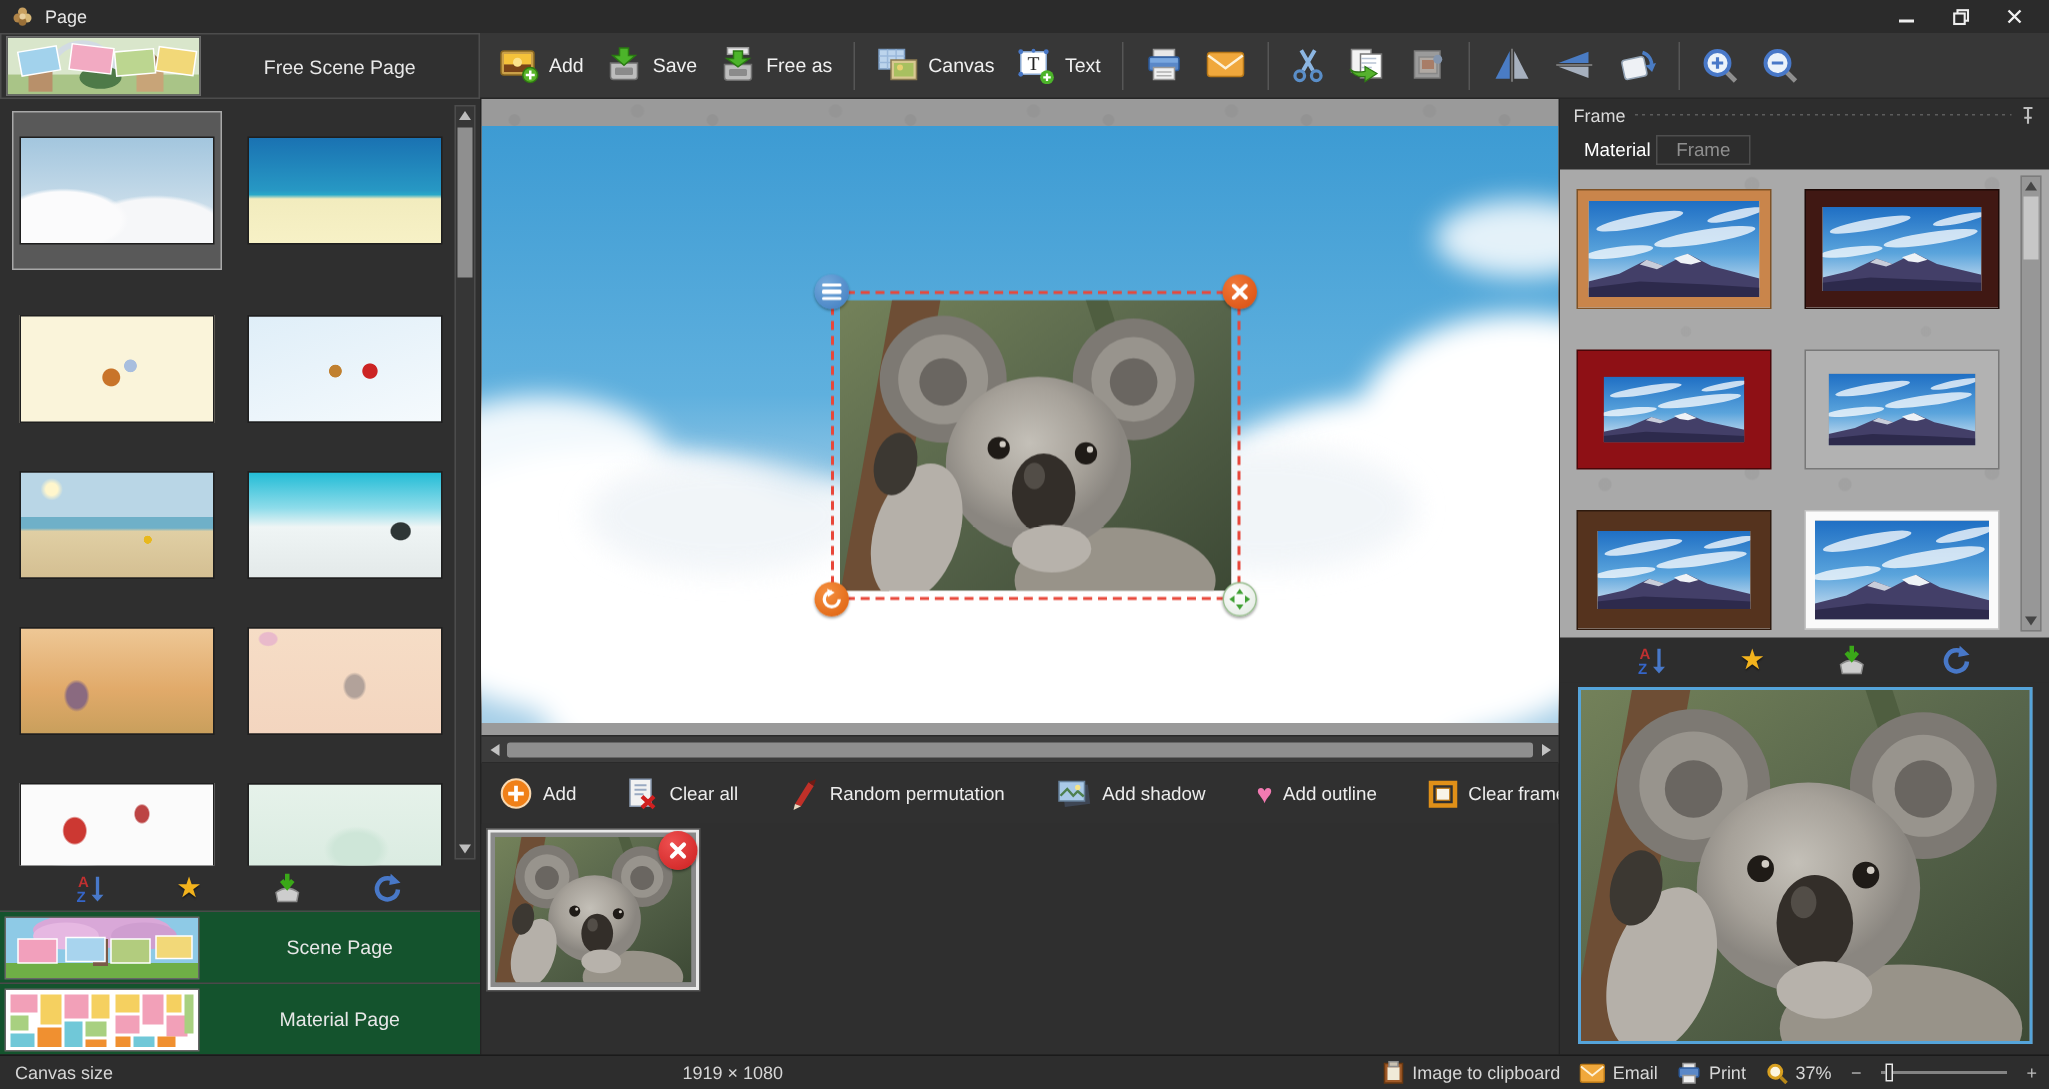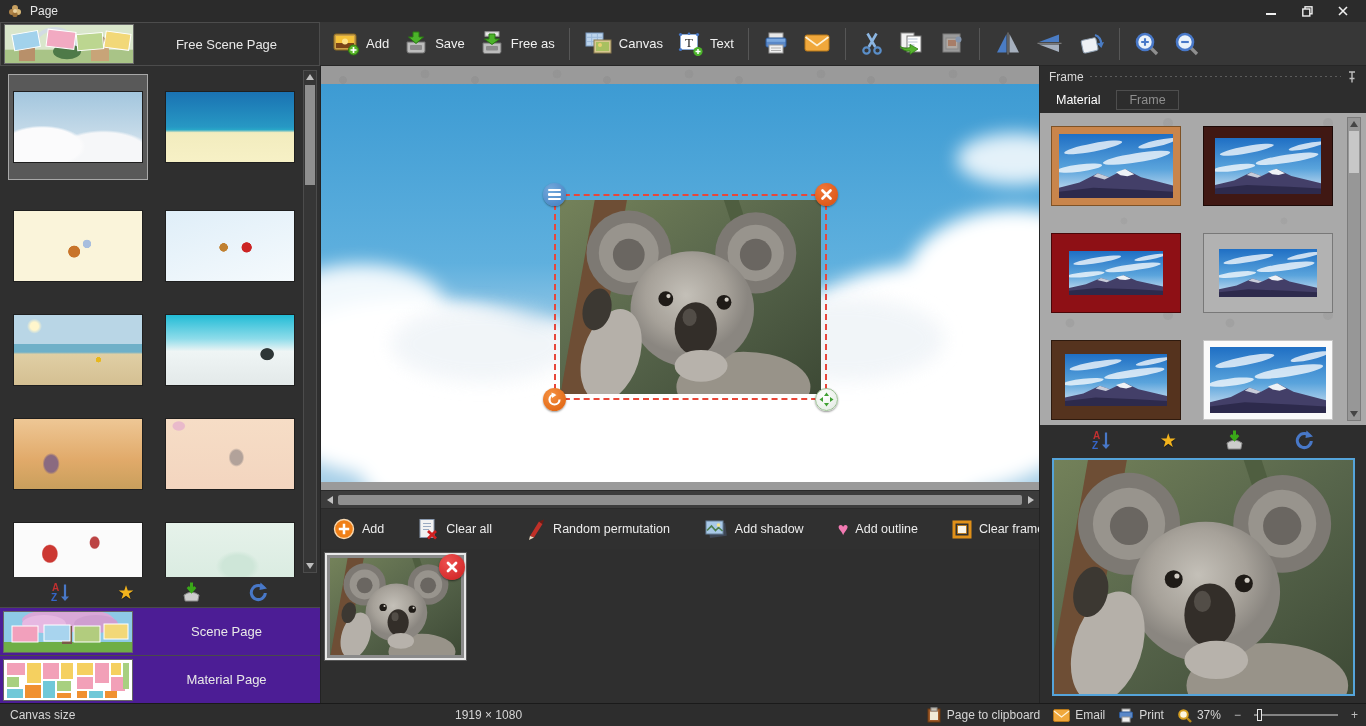--- a/index.html
+++ b/index.html
@@ -42,21 +42,21 @@
   .th-pink-mouse{background:radial-gradient(ellipse 11px 13px at 55% 55%,#b2a29a 55%,transparent 72%),radial-gradient(ellipse 8px 6px at 10% 10%,#e9bacb 70%,transparent 85%),linear-gradient(#f6ddc6,#f3d5bf);}
   .th-balloons{background:radial-gradient(ellipse 13px 15px at 28% 44%,#cc3832 55%,transparent 64%),radial-gradient(ellipse 8px 10px at 63% 28%,#bc4444 55%,transparent 68%),radial-gradient(ellipse 55px 22px at 28% 98%,#e7edf2 60%,transparent 72%),radial-gradient(ellipse 65px 24px at 78% 104%,#e2e9f0 60%,transparent 72%),#fbfbfb;}
   .th-mint-heart{background:radial-gradient(ellipse 28px 20px at 56% 62%,#cee6d8 55%,transparent 78%),linear-gradient(#e6f2ea,#d7eadf);}
   .vscroll{position:absolute;top:4px;right:3px;bottom:4px;width:14px;background:#363636;border:1px solid #4c4c4c;box-sizing:border-box;}
   .vs-up,.vs-down{position:absolute;left:0;right:0;height:12px;display:flex;align-items:center;justify-content:center;}
   .vs-up{top:0;} .vs-down{bottom:0;}
   .tri-up{width:0;height:0;border-left:4px solid transparent;border-right:4px solid transparent;border-bottom:6px solid #bdbdbd;}
   .tri-down{width:0;height:0;border-left:4px solid transparent;border-right:4px solid transparent;border-top:6px solid #bdbdbd;}
   .vthumb{position:absolute;left:1px;right:1px;top:14px;height:100px;background:#8f8f8f;}
   .icon-row{height:30px;flex:0 0 auto;display:flex;align-items:center;justify-content:space-around;padding:0 28px;}
-  .nav-row{height:47px;flex:0 0 auto;border-top:1px solid #4a4a4a;background:#4c1d95;display:flex;align-items:center;}
+  .nav-row{height:47px;flex:0 0 auto;border-top:1px solid #4a4a4a;background:#14532d;display:flex;align-items:center;}
   .nav-thumb{width:128px;height:40px;margin-left:3px;border:1px solid #666;flex:0 0 auto;position:relative;overflow:hidden;}
   .nav-label{flex:1;text-align:center;color:#e8e8e8;font-size:13px;}
 
   
   .center{flex:1;min-width:0;display:flex;flex-direction:column;background:#303030;border-left:1px solid #232323;border-right:1px solid #232323;}
   .canvas-area{height:424px;flex:0 0 auto;position:relative;overflow:hidden;background-color:#9a9a9a;background-image:radial-gradient(circle 9px at 22px 14px,rgba(140,140,140,.5) 40%,transparent 46%),radial-gradient(circle 7px at 66px 38px,rgba(145,145,145,.45) 40%,transparent 46%),radial-gradient(circle 10px at 104px 8px,rgba(142,142,142,.4) 40%,transparent 48%);background-size:132px 56px;}
   .page{position:absolute;left:0;right:0;top:18px;bottom:8px;overflow:hidden;}
   .selection{position:absolute;left:233px;top:128px;width:273px;height:206px;border:2px dashed #e8473a;box-sizing:border-box;}
   .sel-img{position:absolute;inset:4px;overflow:hidden;}
   .handle{position:absolute;width:23px;height:23px;border-radius:50%;display:flex;align-items:center;justify-content:center;box-shadow:0 1px 2px rgba(0,0,0,.4);}
@@ -74,21 +74,21 @@
   .obtn{display:flex;align-items:center;gap:7px;flex:0 0 auto;}
   .thumb-strip{flex:1;background:#2f2f2f;padding:4px;position:relative;}
   .strip-item{position:absolute;left:4px;top:4px;width:137px;height:103px;background:#8a8a8a;border:2px solid #e9e9e9;outline:1px solid #555;overflow:visible;}
   .strip-img{position:absolute;inset:3px;overflow:hidden;}
   .strip-badge{position:absolute;top:-1px;right:-1px;width:26px;height:26px;border-radius:50%;background:radial-gradient(circle at 35% 30%,#ee5050,#cc1f1f);display:flex;align-items:center;justify-content:center;box-shadow:0 1px 2px rgba(0,0,0,.5);}
 
   
   .rightpanel{width:326px;flex:0 0 auto;display:flex;flex-direction:column;background:#2d2d2d;}
   .panel-header{height:21px;flex:0 0 auto;display:flex;align-items:center;padding:0 9px;color:#d9d9d9;font-size:12px;}
   .leader{flex:1;height:1px;margin:0 6px;background-image:repeating-linear-gradient(to right,#5c5c5c 0 2px,transparent 2px 5px);}
-  .tabs{height:26px;flex:0 0 auto;display:flex;align-items:center;padding:0 12px;gap:12px;font-size:12.5px;}
+  .tabs{height:26px;flex:0 0 auto;display:flex;align-items:center;padding:0 12px;gap:0;font-size:12.5px;}
   .tab-active{color:#ffffff;padding:3px 4px;}
   .tab-inactive{color:#8f8f8f;border:1px solid #4e4e4e;padding:2px 12px;}
   .material-area{height:312px;flex:0 0 auto;position:relative;overflow:hidden;background-color:#a9a9a9;background-image:radial-gradient(circle 10px at 30px 18px,rgba(155,155,155,.55) 40%,transparent 48%),radial-gradient(circle 8px at 84px 44px,rgba(158,158,158,.5) 40%,transparent 48%),radial-gradient(circle 11px at 128px 10px,rgba(152,152,152,.45) 40%,transparent 50%);background-size:160px 64px;}
   .frame-grid{position:absolute;left:12px;top:14px;right:26px;display:grid;grid-template-columns:128px 128px;column-gap:24px;row-gap:29px;}
   .fr{width:128px;height:78px;box-sizing:border-box;position:relative;background-clip:padding-box;}
   .fr-img{position:absolute;inset:0;overflow:hidden;}
   .fr-light-wood{border:7px solid #c9854b;box-shadow:inset 0 0 0 1px #e8b27e,0 0 0 1px #7e5226;}
   .fr-dark-mahogany{border:11px solid #401813;box-shadow:inset 0 0 0 2px #6e2c1d,0 0 0 1px #1d0a07;}
   .fr-red-velvet{border:17px solid #8e1015;box-shadow:inset 0 0 0 1px #5a080a,0 0 0 1px #4a0608;background:#8e1015;}
   .fr-gray-stone{border:15px solid #b2b2b2;box-shadow:inset 0 0 0 1px #8c8c8c,0 0 0 1px #787878;}
@@ -837,21 +837,21 @@
   <div class="statusbar">
     <span class="sb-size-label">Canvas size</span>
     <span class="sb-size-value">1919 × 1080</span>
     <div class="sb-right">
       <div class="sb-item">
         <svg width="16" height="16" viewBox="0 0 16 16">
           <rect x="2" y="2" width="12" height="13" fill="#a05a28" stroke="#6a3810"></rect>
           <rect x="4" y="4.5" width="8" height="8.5" fill="#f0ead8"></rect>
           <rect x="5" y="0.8" width="6" height="3.2" fill="#c9c1b1" stroke="#8a8a8a"></rect>
         </svg>
-        <span>Page to clipboard</span>
+        <span>Image to clipboard</span>
       </div>
       <div class="sb-item">
         <svg width="17" height="13" viewBox="0 0 17 13">
           <rect x="0.5" y="0.5" width="16" height="12" rx="1.5" fill="#f0a83c" stroke="#b87818"></rect>
           <path d="M1 2 L8.5 8 L16 2" fill="none" stroke="#fdf2d8" stroke-width="1.2"></path>
         </svg>
         <span>Email</span>
       </div>
       <div class="sb-item">
         <svg width="16" height="15" viewBox="0 0 16 15">

